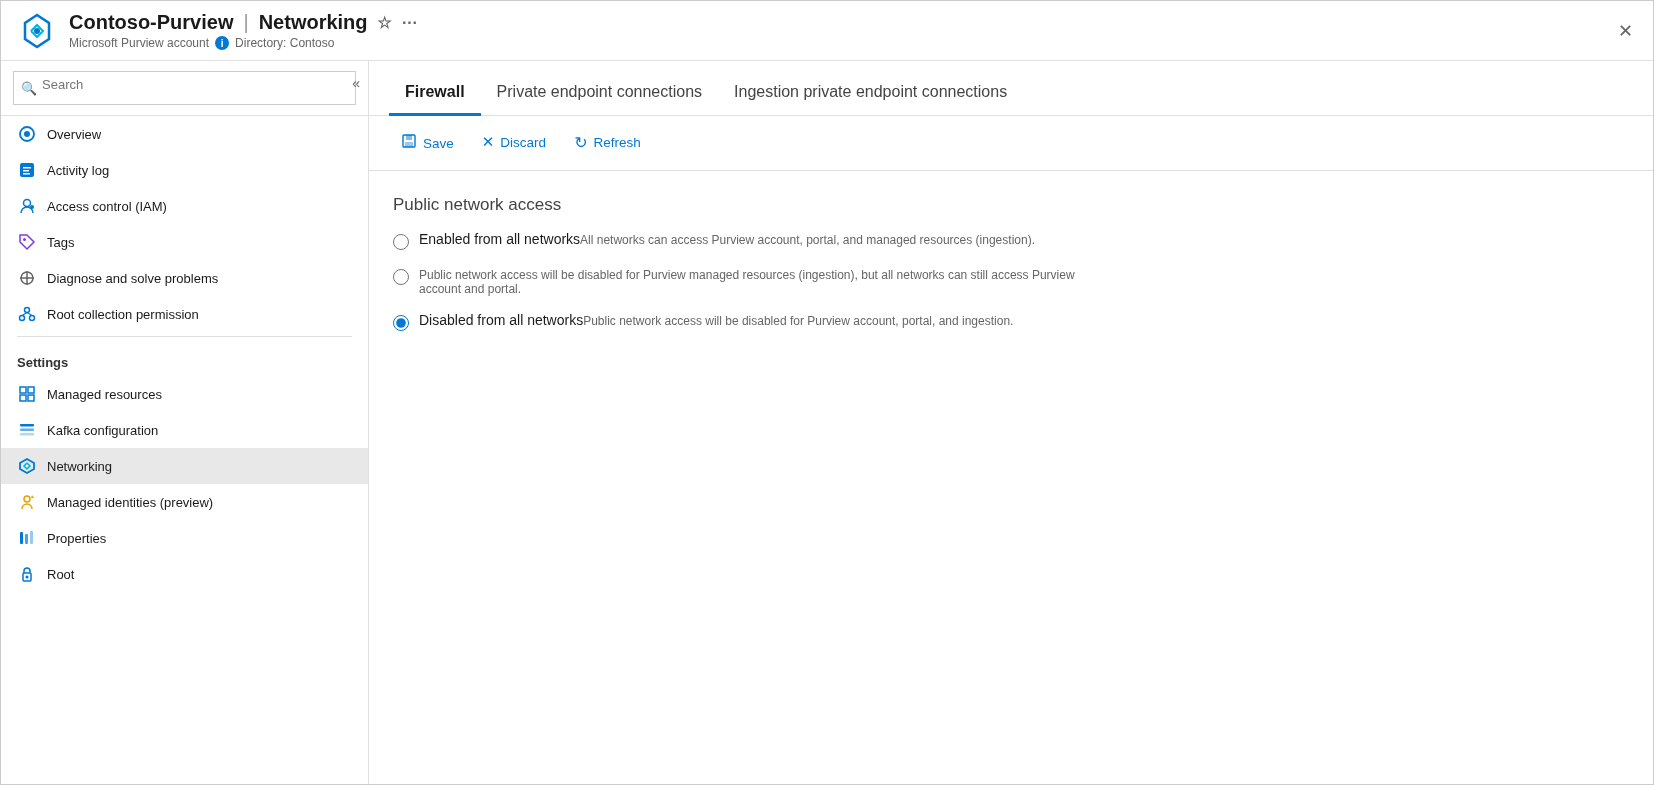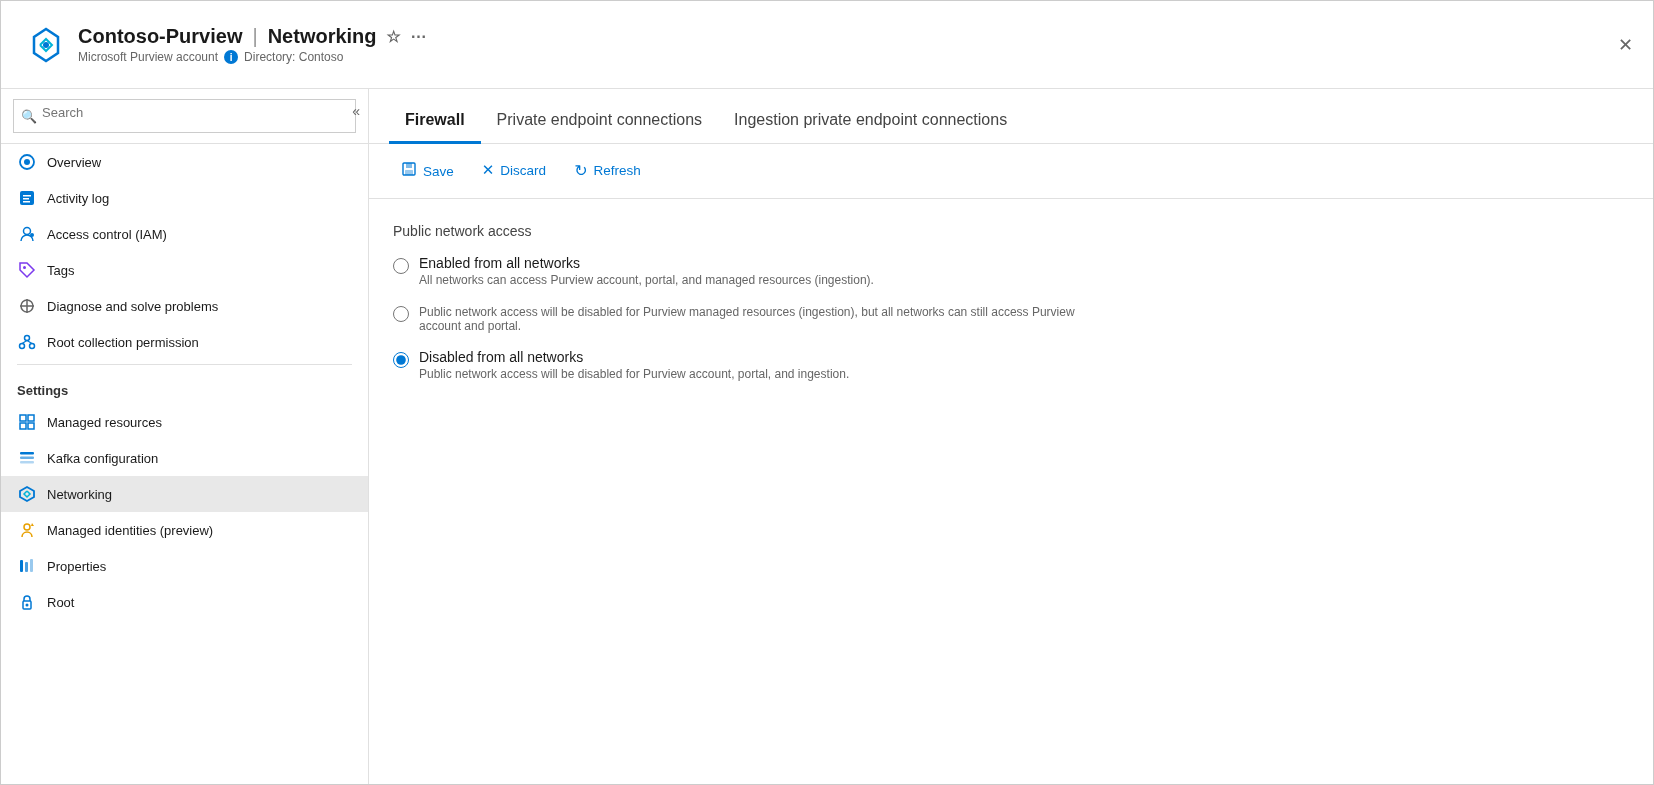--- a/index.html
+++ b/index.html
@@ -1,19 +1,19 @@
 <!DOCTYPE html>
 <html><head>
   <meta charset="utf-8">
   <style>
     * { box-sizing: border-box; margin: 0; padding: 0; }
     body { font-family: 'Segoe UI', sans-serif; font-size: 14px; background: #fff; color: #333; display: flex; flex-direction: column; height: 785px; width: 1654px; overflow: hidden; border: 1px solid #ccc; }
 
     
-    .header { display: flex; align-items: center; padding: 10px 25px; border-bottom: 1px solid #e0e0e0; height: 88px; position: relative; justify-content: flex-end; }
+    .header { display: flex; align-items: center; padding: 10px 16px; border-bottom: 1px solid #e0e0e0; height: 60px; position: relative; justify-content: flex-end; }
     .header-logo { width: 40px; height: 40px; margin-right: 12px; flex-shrink: 0; }
     .header-title-group { flex: 1; }
     .header-title { font-size: 20px; font-weight: 600; color: #1a1a1a; display: flex; align-items: center; gap: 10px; }
     .header-title .divider { color: #999; font-weight: 300; }
     .header-subtitle { font-size: 12px; color: #666; display: flex; align-items: center; gap: 6px; margin-top: 2px; }
     .header-subtitle .info-icon { width: 14px; height: 14px; background: #0078d4; border-radius: 50%; color: white; font-size: 10px; display: inline-flex; align-items: center; justify-content: center; font-weight: bold; }
     .star-icon, .ellipsis-icon { color: #666; font-size: 16px; cursor: pointer; }
     .close-btn { position: absolute; right: 16px; top: 50%; transform: translateY(-50%); background: none; border: none; font-size: 18px; color: #666; cursor: pointer; padding: 4px; }
 
     
@@ -46,26 +46,26 @@
     .tab { padding: 12px 16px; font-size: 16px; cursor: pointer; color: #444; border-bottom: 3px solid transparent; margin-bottom: -1px; }
     .tab.active { color: #1a1a1a; border-bottom: 3px solid #0078d4; font-weight: 600; }
 
     
     .toolbar { display: flex; align-items: flex-start; gap: 4px; padding: 12px 20px; border-bottom: 1px solid #e0e0e0; }
     .toolbar-btn { display: flex; align-items: center; gap: 6px; padding: 5px 12px; background: none; border: none; cursor: pointer; color: #0078d4; font-size: 13.5px; }
     .toolbar-btn .btn-icon { font-size: 16px; }
 
     
     .content-body { padding: 24px 24px; }
-    .section-title { font-size: 14px; color: #444; margin-bottom: 16px; }
+    .section-title { font-size: 17px; color: #444; margin-bottom: 16px; }
 
     .radio-group { display: flex; flex-direction: column; gap: 16px; }
     .radio-option { display: flex; align-items: flex-start; gap: 10px; }
     .radio-option input[type="radio"] { margin-top: 3px; width: 16px; height: 16px; cursor: pointer; flex-shrink: 0; accent-color: #0078d4; }
-    .radio-label { display: flex; flex-direction: column; }
+    .radio-label { display: flex; flex-direction: row; }
     .radio-label-title { font-size: 14px; color: #1a1a1a; font-weight: 400; }
     .radio-label-desc { font-size: 12px; color: #666; margin-top: 2px; max-width: 700px; }
   </style>
 </head>
 <body>
 
 <div class="header">
   <div class="header-logo">
     <svg width="40" height="40" viewBox="0 0 40 40" xmlns="http://www.w3.org/2000/svg">
       <polygon points="20,4 8,12 8,28 20,36 32,28 32,12" fill="none" stroke="#0078d4" stroke-width="2.5"></polygon>

